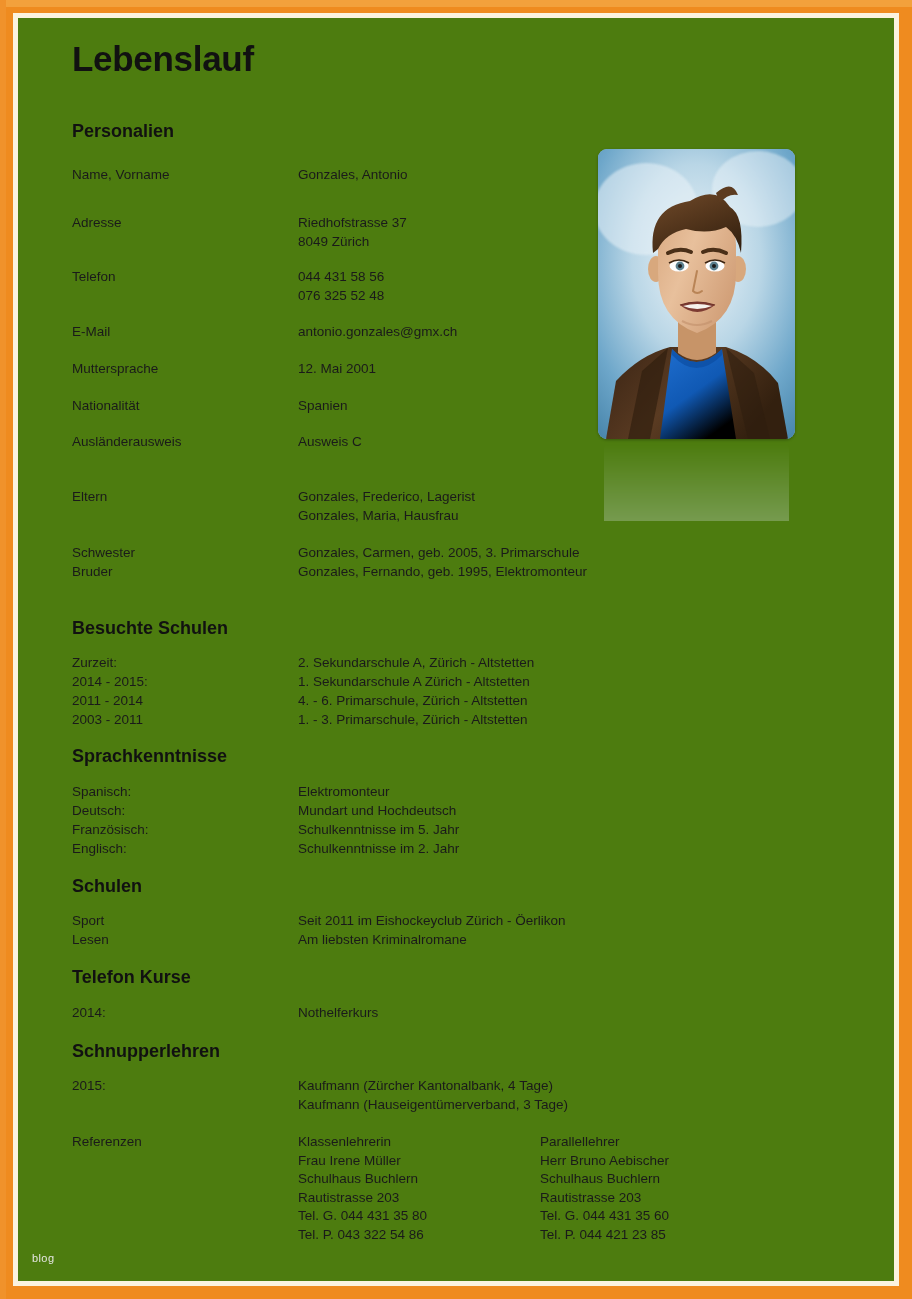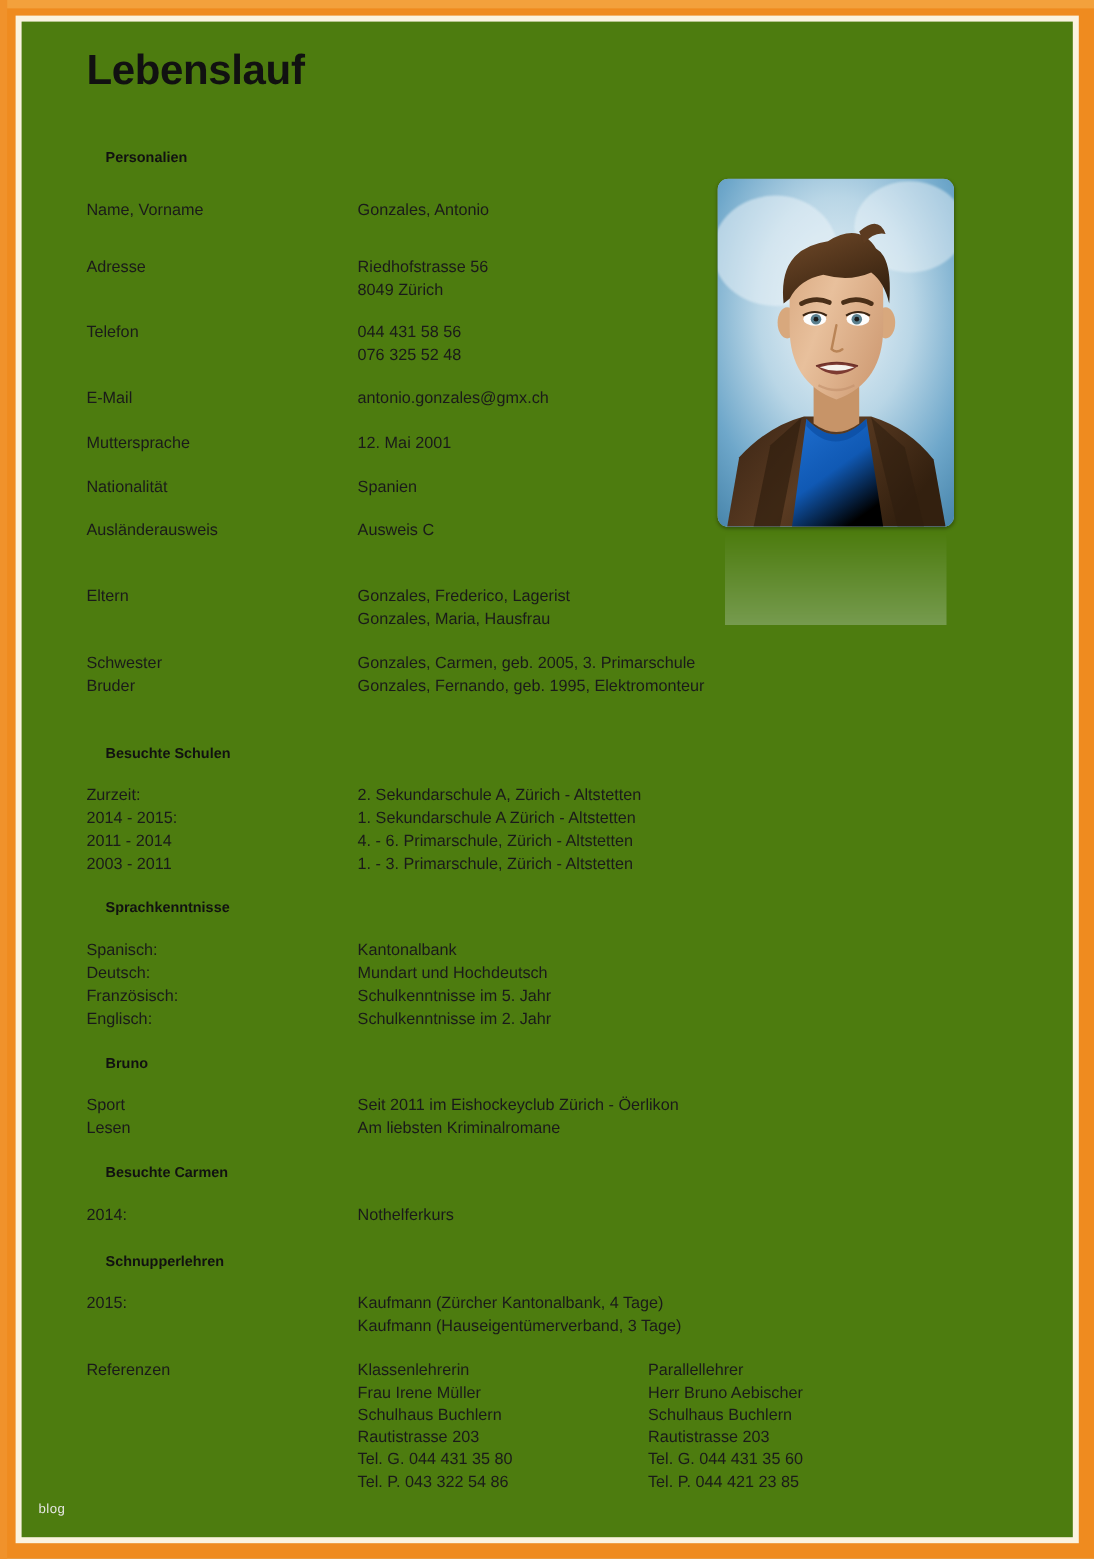--- a/index.html
+++ b/index.html
@@ -63,24 +63,23 @@
     top: 32px;
     font-size: 35px;
     font-weight: bold;
     letter-spacing: -0.3px;
     color: #111;
   }
 
   .section-head {
     position: absolute;
     left: 54px;
-    font-size: 12px;
+    font-size: 18px;
     font-weight: bold;
     color: #111;
-    margin-left: 16px;
   }
 
   .row {
     position: absolute;
     left: 54px;
     width: 780px;
   }
   .row .label {
     position: absolute;
     left: 0;
@@ -249,21 +248,21 @@
     </div>
 
     <div class="section-head" style="top:104px">Personalien</div>
 
     <div class="row" style="top:148px">
       <span class="label">Name, Vorname</span>
       <span class="value">Gonzales, Antonio</span>
     </div>
     <div class="row" style="top:196px">
       <span class="label">Adresse</span>
-      <span class="value">Riedhofstrasse 56
+      <span class="value">Riedhofstrasse 37
 8049 Zürich</span>
     </div>
     <div class="row" style="top:250px">
       <span class="label">Telefon</span>
       <span class="value">044 431 58 56
 076 325 52 48</span>
     </div>
     <div class="row" style="top:305px">
       <span class="label">E-Mail</span>
       <span class="value">antonio.gonzales@gmx.ch</span>
@@ -306,46 +305,46 @@
       <span class="value">4. - 6. Primarschule, Zürich - Altstetten</span>
     </div>
     <div class="row" style="top:693px">
       <span class="label">2003 - 2011</span>
       <span class="value">1. - 3. Primarschule, Zürich - Altstetten</span>
     </div>
 
     <div class="section-head" style="top:729px">Sprachkenntnisse</div>
     <div class="row" style="top:765px">
       <span class="label">Spanisch:</span>
-      <span class="value">Kantonalbank</span>
+      <span class="value">Elektromonteur</span>
     </div>
     <div class="row" style="top:784px">
       <span class="label">Deutsch:</span>
       <span class="value">Mundart und Hochdeutsch</span>
     </div>
     <div class="row" style="top:803px">
       <span class="label">Französisch:</span>
       <span class="value">Schulkenntnisse im 5. Jahr</span>
     </div>
     <div class="row" style="top:822px">
       <span class="label">Englisch:</span>
       <span class="value">Schulkenntnisse im 2. Jahr</span>
     </div>
 
-    <div class="section-head" style="top:859px">Bruno</div>
+    <div class="section-head" style="top:859px">Schulen</div>
     <div class="row" style="top:894px">
       <span class="label">Sport</span>
       <span class="value">Seit 2011 im Eishockeyclub Zürich - Öerlikon</span>
     </div>
     <div class="row" style="top:913px">
       <span class="label">Lesen</span>
       <span class="value">Am liebsten Kriminalromane</span>
     </div>
 
-    <div class="section-head" style="top:950px">Besuchte Carmen</div>
+    <div class="section-head" style="top:950px">Telefon Kurse</div>
     <div class="row" style="top:986px">
       <span class="label">2014:</span>
       <span class="value">Nothelferkurs</span>
     </div>
 
     <div class="section-head" style="top:1024px">Schnupperlehren</div>
     <div class="row" style="top:1059px">
       <span class="label">2015:</span>
       <span class="value">Kaufmann (Zürcher Kantonalbank, 4 Tage)
 Kaufmann (Hauseigentümerverband, 3 Tage)</span>

